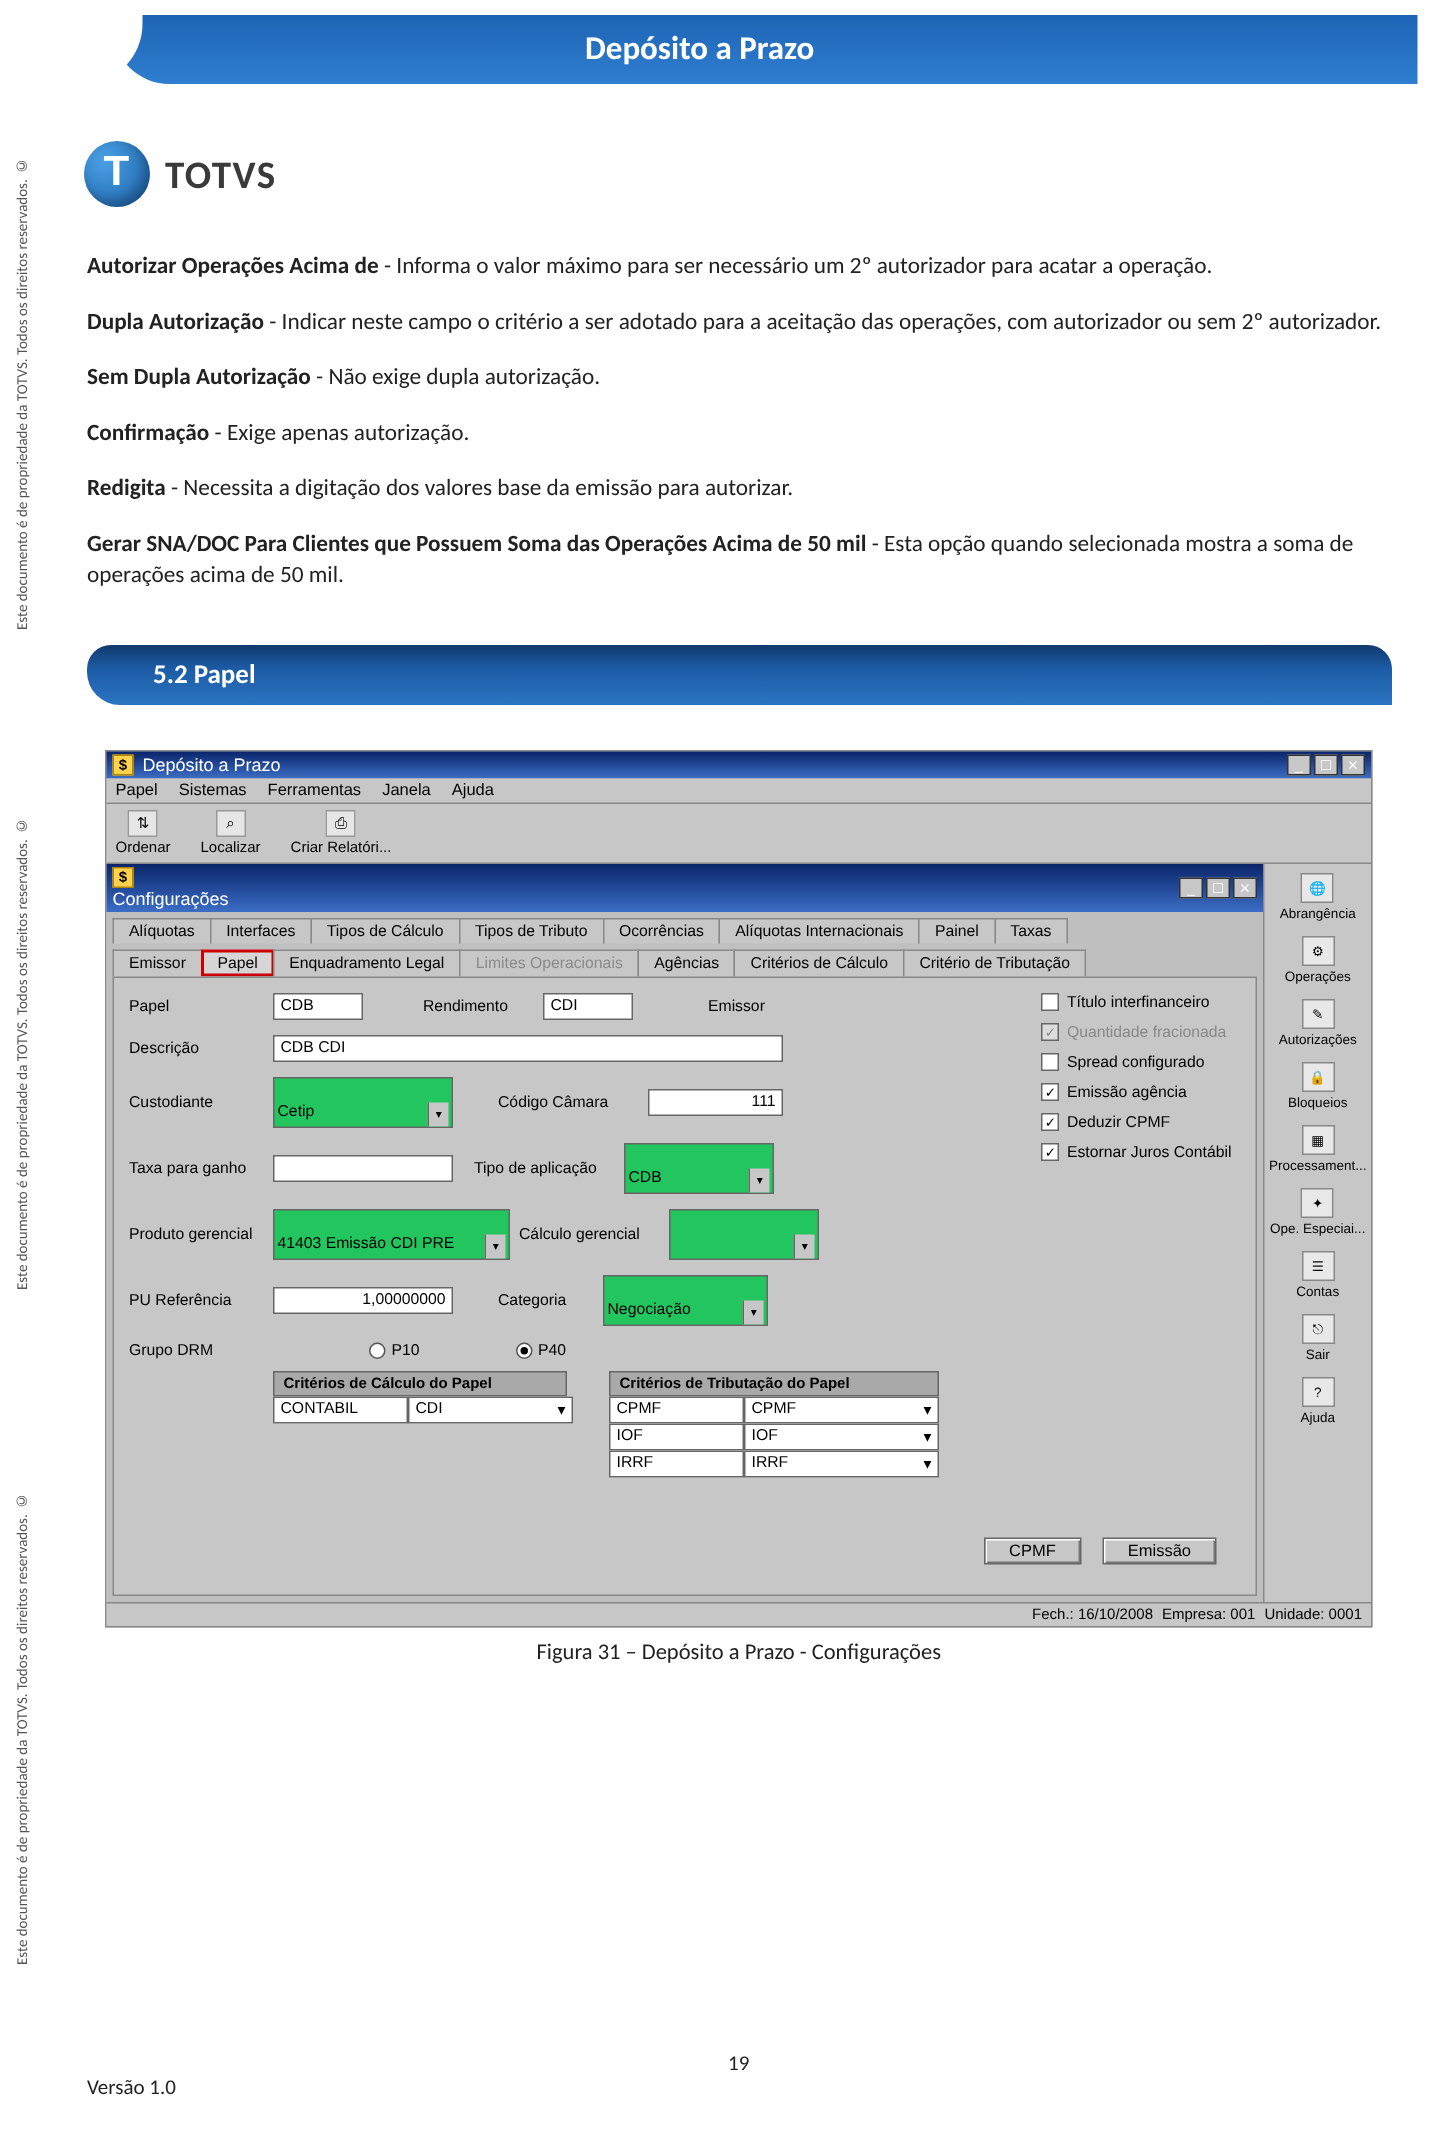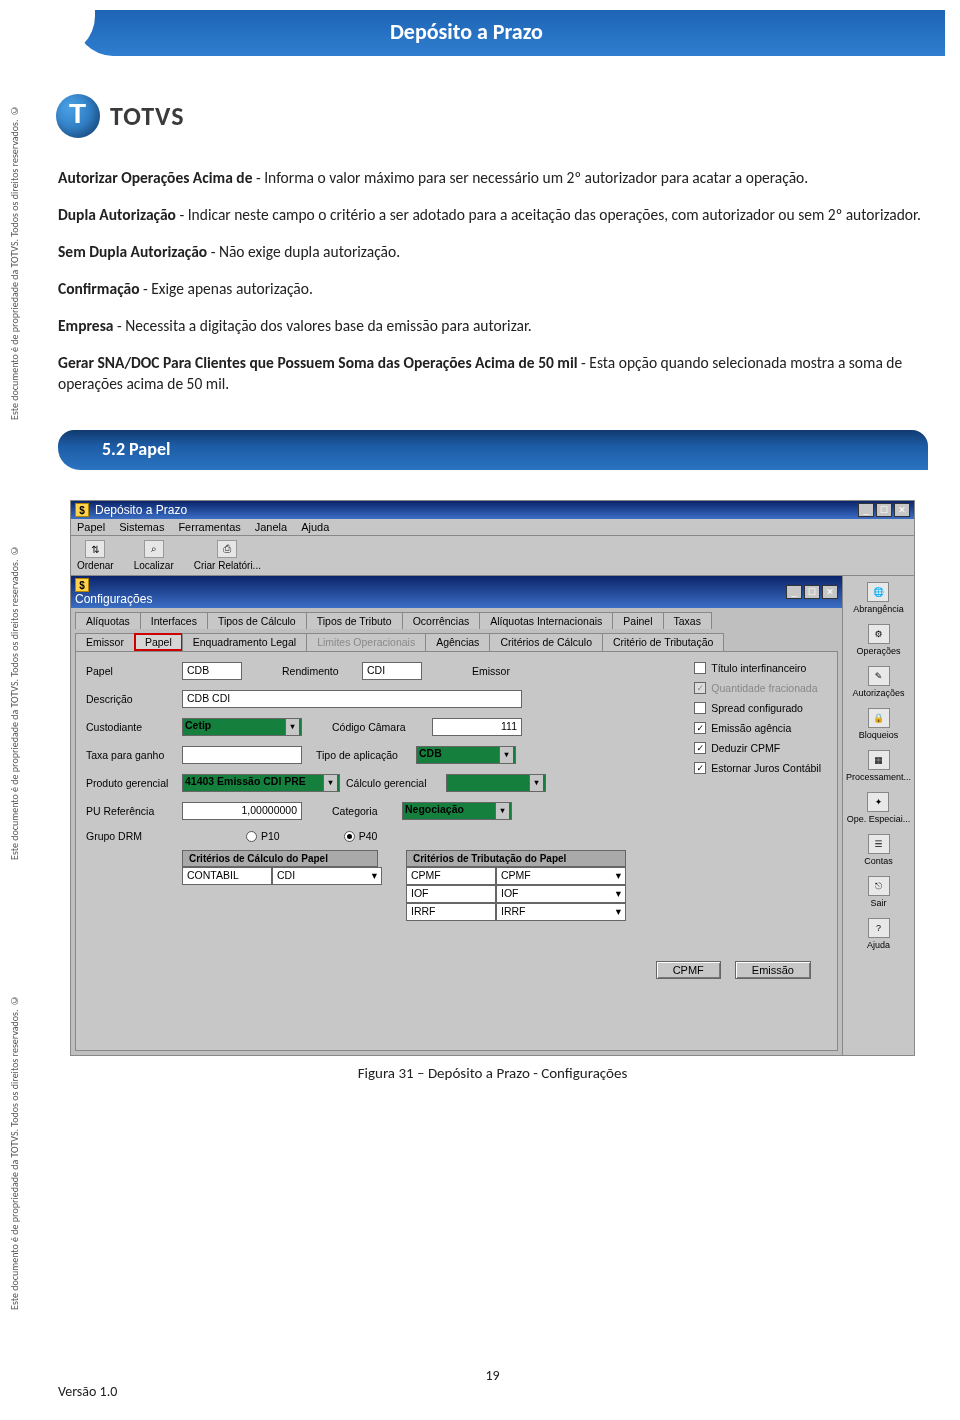--- a/index.html
+++ b/index.html
@@ -37,21 +37,21 @@
   .left-col { flex:1; background:#bfbfbf; padding:0; }
   .cfg-title { background: linear-gradient(#0a246a,#3b6ec5); color:#fff; font-size:12px; padding:2px 4px; display:flex; align-items:center; justify-content:space-between; }
   .tabrow { display:flex; background:#bfbfbf; padding:4px 4px 0 4px; gap:0; flex-wrap:wrap; }
   .tab { padding:2px 10px; border:1px solid #888; background:#c7c7c7; font-size:10.5px; border-bottom:none; margin-right:-1px; }
   .tab.sel { background:#d6d6d6; border:2px solid #c00; padding:1px 9px; }
   .tab.dim { color:#8a8a8a; }
   .form-area { background:#c7c7c7; border:1px solid #888; margin:0 4px 4px 4px; padding:10px 10px 10px 10px; position:relative; min-height:400px; }
   .frow { display:flex; align-items:center; margin-bottom:10px; font-size:10.5px; }
   .flabel { width:96px; }
   .finput { background:#fff; border:1px solid #666; height:18px; padding:1px 4px; font-size:10.5px; }
-  .fsel { background:#15803d; border:1px solid #666; height:18px; font-size:10.5px; padding:0 2px;font-weight:bold; }
+  .fsel { background:#22c55e; border:1px solid #666; height:18px; font-size:10.5px; padding:16px 2px; }
   .fsel .arrow { float:right; background:#c7c7c7; border-left:1px solid #666; width:14px; text-align:center; font-size:8px; line-height:16px; }
   .checks { position:absolute; right:16px; top:10px; display:flex; flex-direction:column; gap:8px; font-size:10.5px; }
   .chk { display:flex; align-items:center; gap:5px; }
   .chk .box { width:12px; height:12px; background:#fff; border:1px solid #666; display:flex; align-items:center; justify-content:center; font-size:9px; }
   .chk.dis { color:#888; }
   .chk.dis .box { background:#ddd; }
   .radio-row { display:flex; gap:24px; align-items:center; margin:4px 0 8px 0; }
   .radio { display:flex; align-items:center; gap:4px;padding-left:40px; }
   .radio .r { width:11px; height:11px; border:1px solid #555; background:#fff; border-radius:50%; display:flex; align-items:center; justify-content:center; }
   .radio .r.on::after { content:""; width:5px; height:5px; background:#000; border-radius:50%; }
@@ -88,21 +88,21 @@
   <div class="logo-row">
     <div class="logo-mark"></div>
     <div class="logo-text">TOTVS</div>
   </div>
 
   <div class="body-text">
     <p><b>Autorizar Operações Acima de</b><span> - Informa o valor máximo para ser necessário um 2º autorizador  para acatar a operação.</span></p>
     <p><b>Dupla Autorização</b><span> - Indicar neste campo o critério a ser adotado para a aceitação das operações, com autorizador ou sem 2º autorizador.</span></p>
     <p><b>Sem Dupla Autorização</b><span> - Não exige dupla autorização.</span></p>
     <p><b>Confirmação</b><span> - Exige apenas autorização.</span></p>
-    <p><b>Empresa</b><span> - Necessita a digitação dos valores base da emissão para autorizar.</span></p>
+    <p><b>Redigita</b><span> - Necessita a digitação dos valores base da emissão para autorizar.</span></p>
     <p><b>Gerar SNA/DOC Para Clientes que Possuem Soma das Operações Acima de 50 mil</b><span> - Esta opção quando selecionada mostra a soma de operações acima de 50 mil.</span></p>
   </div>
 
   <div class="section-bar">
     <div class="pill"></div>
     <div class="label">5.2   Papel</div>
   </div>
 
   <div class="screenshot">
     <div class="win-title">
@@ -330,20 +330,25 @@
             <div class="pic">⎋</div>
             <span>Sair</span>
           </div>
         <div class="ricon">
             <div class="pic">?</div>
             <span>Ajuda</span>
           </div>
       </div>
     </div>
 
+    <div class="status-bar">
+      <span>Fech.: 16/10/2008</span>
+      <span>Empresa: 001</span>
+      <span>Unidade: 0001</span>
+    </div>
   </div>
 
   <div class="caption">Figura 31 – Depósito a Prazo - Configurações</div>
 
   <div class="page-num">19</div>
   <div class="footer">
     <span>Versão 1.0</span>
     <span></span>
   </div>
 </div>

